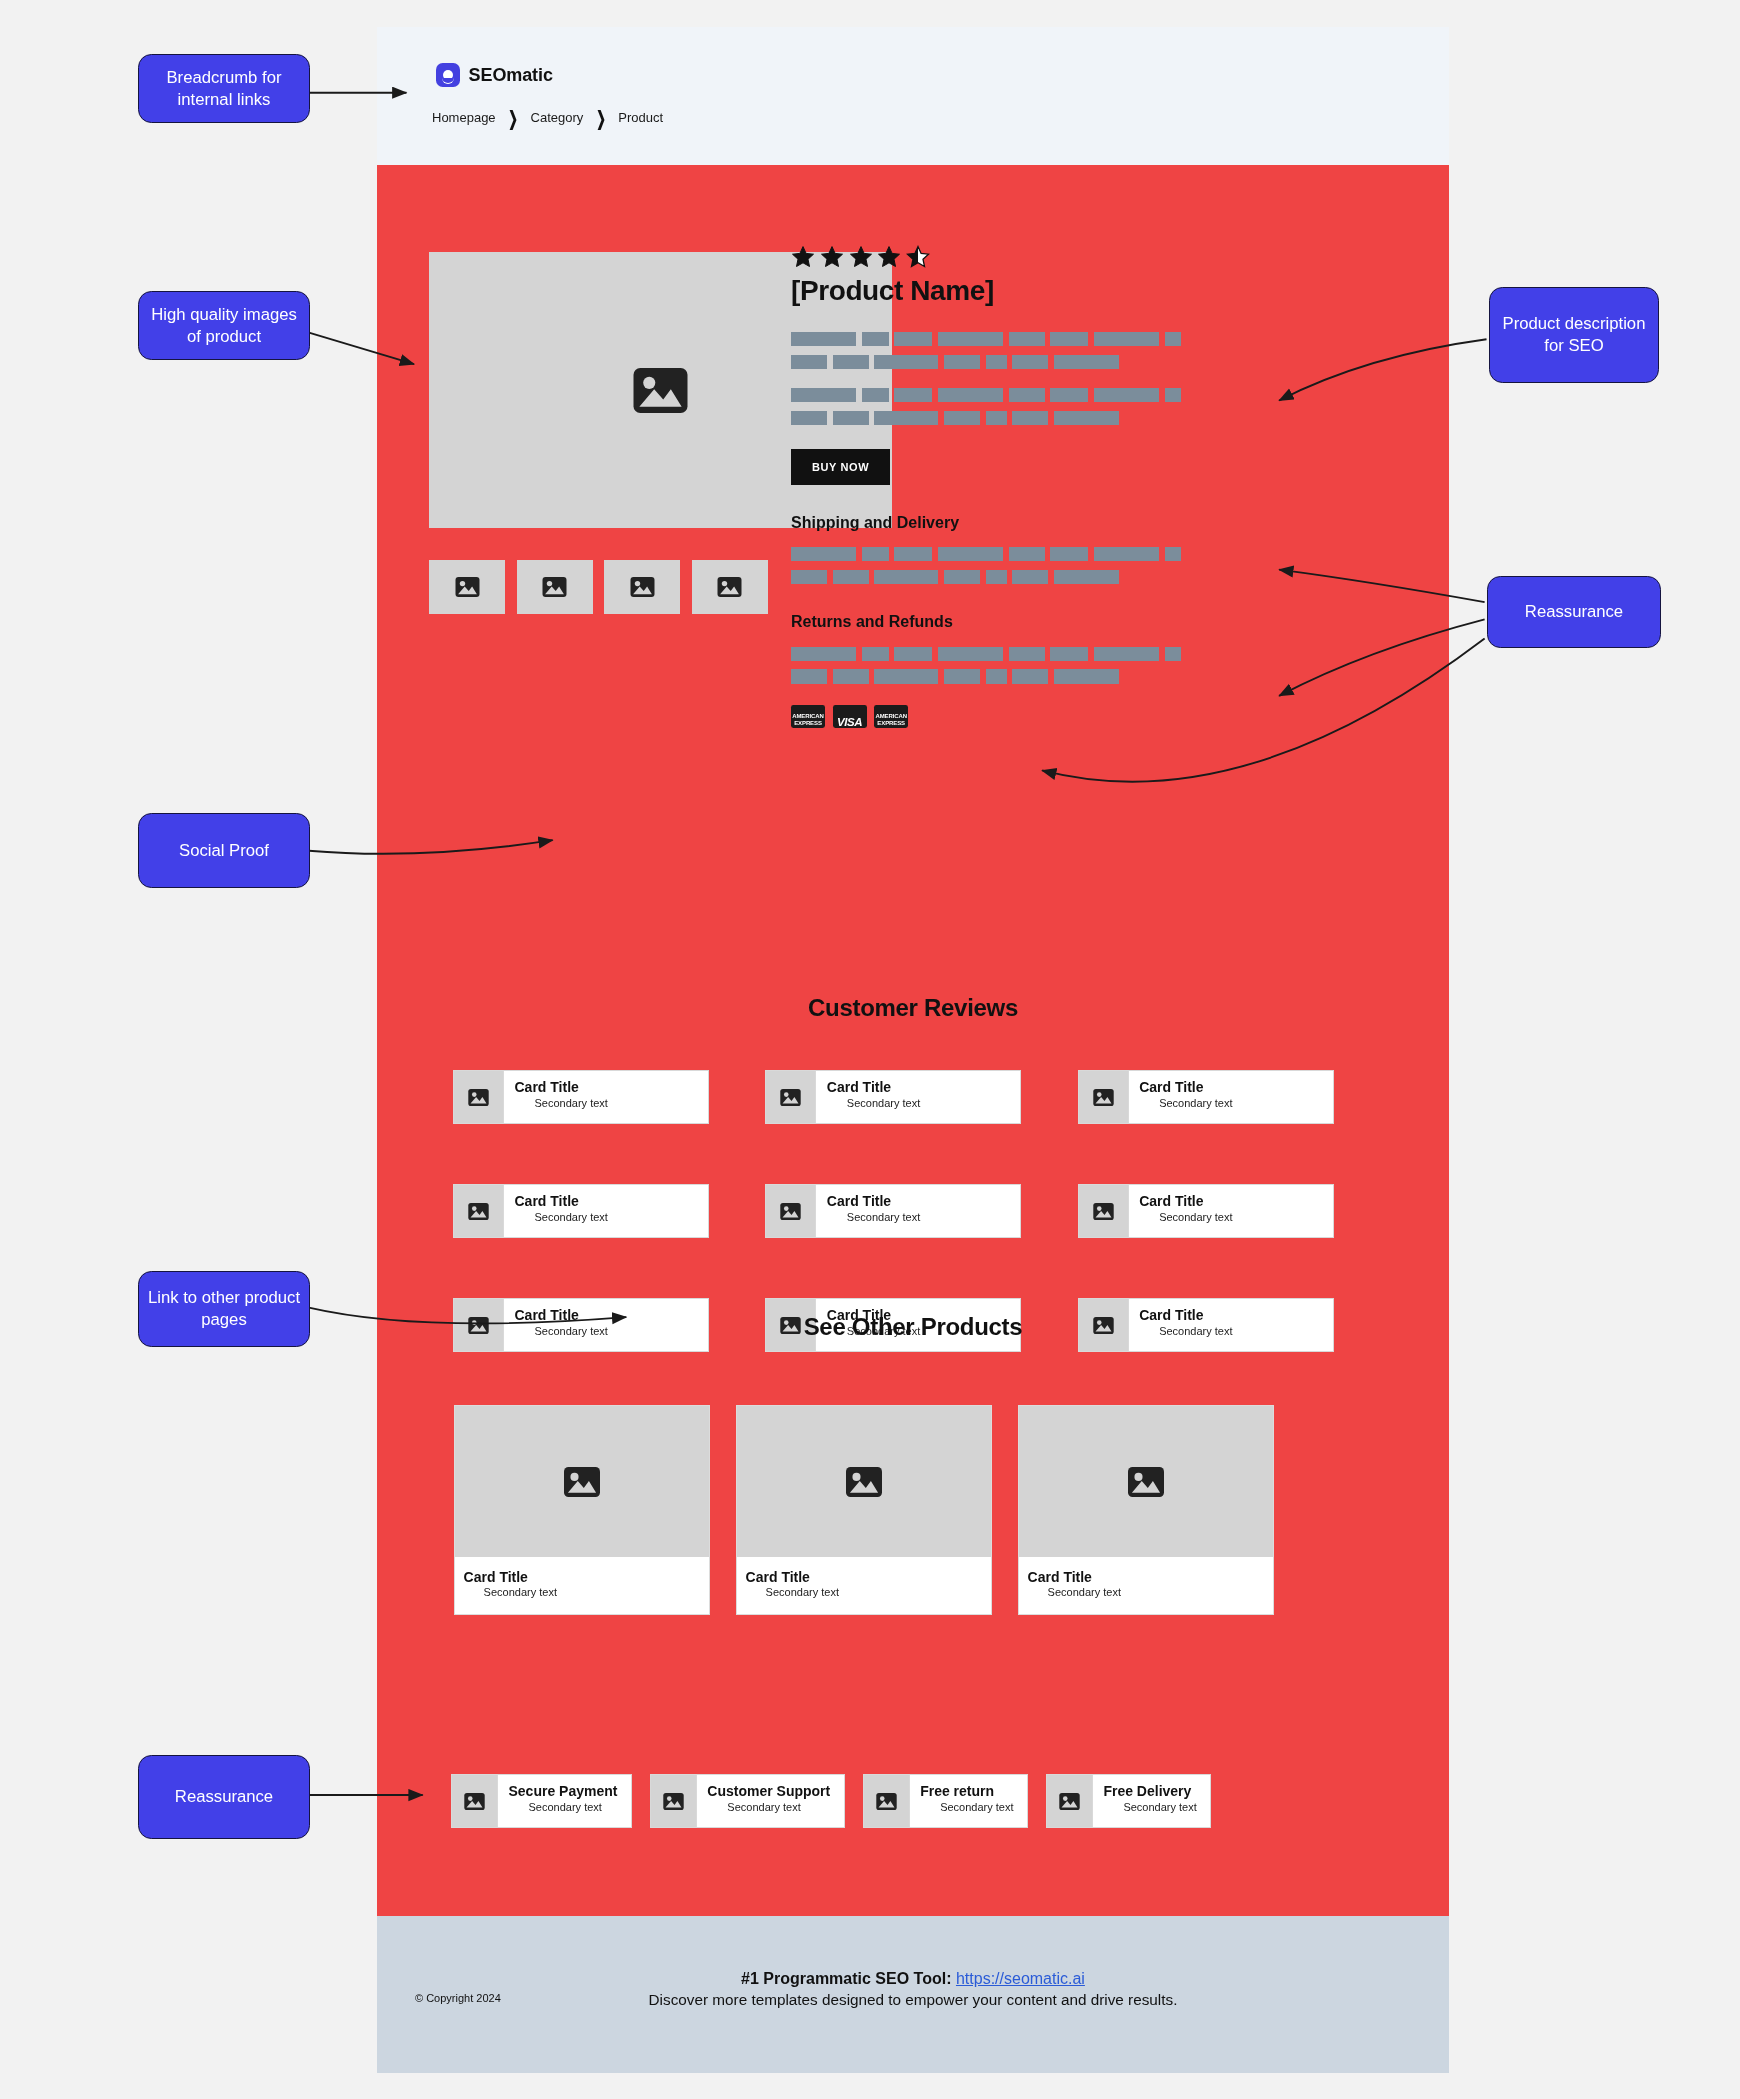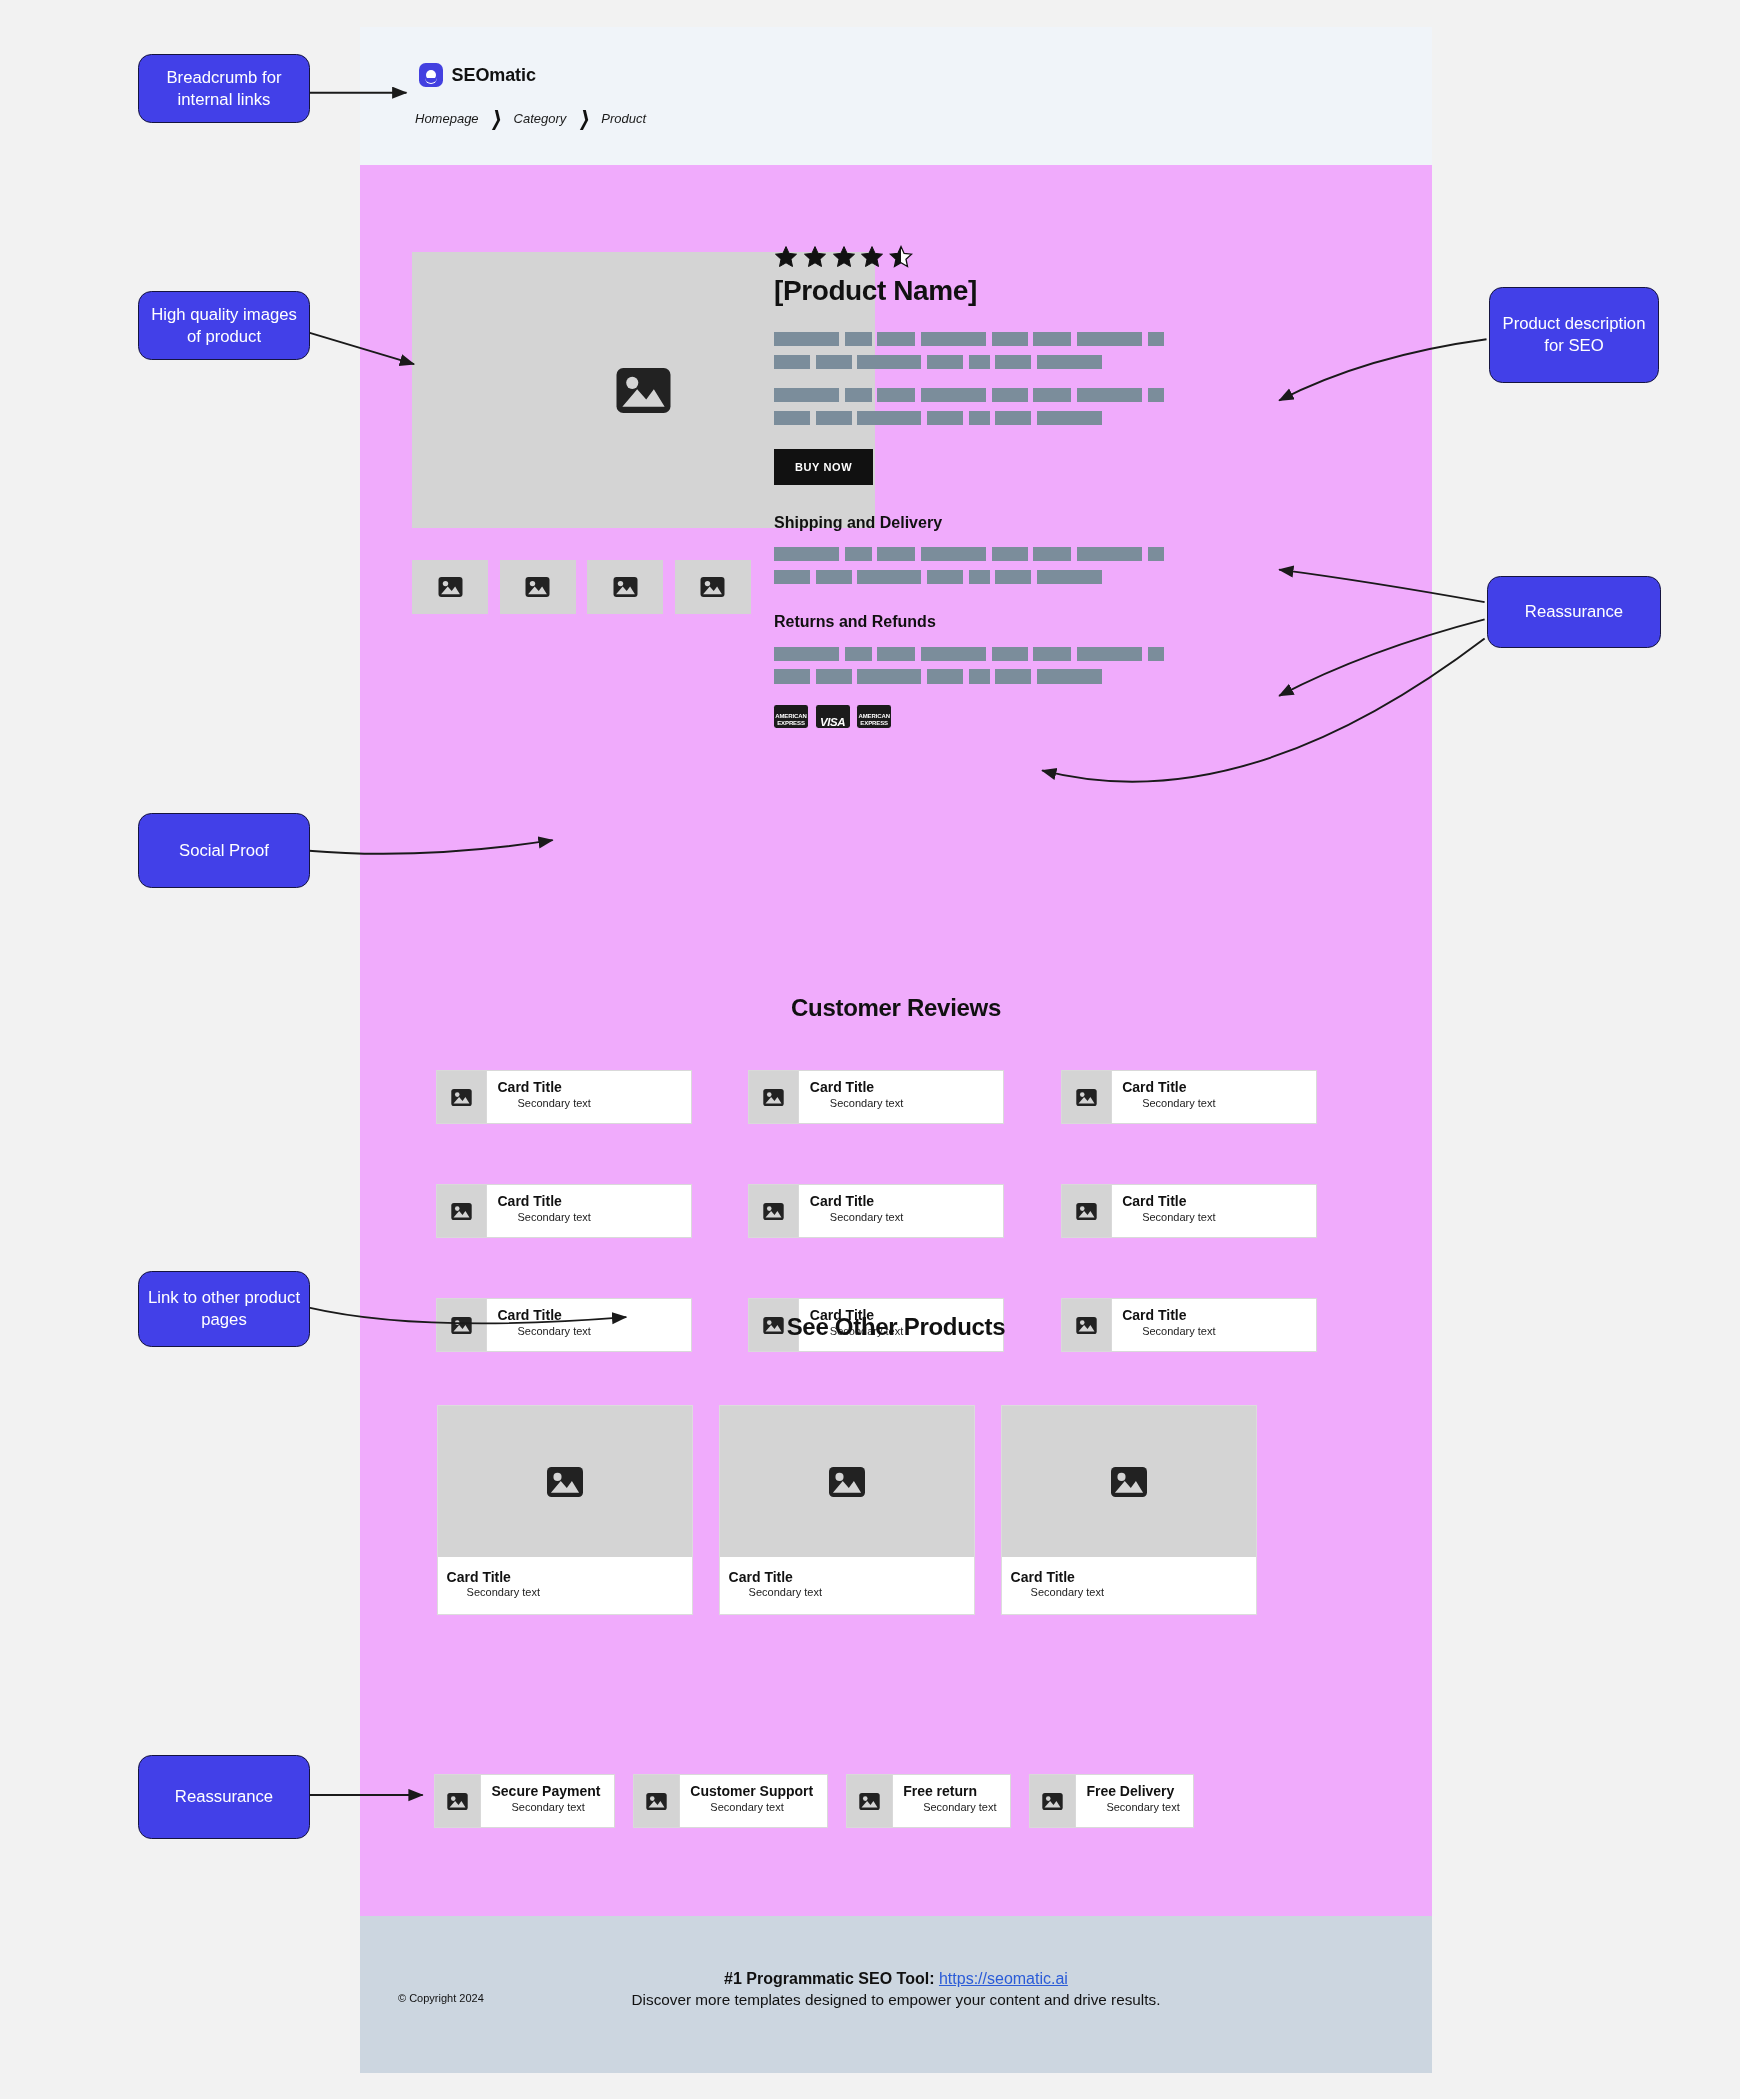--- a/index.html
+++ b/index.html
@@ -8,25 +8,25 @@
     height: 2099px;
     background: #f2f2f2;
     font-family: "Liberation Sans", sans-serif;
     position: relative;
     overflow: hidden;
   }
 
   
   #page-frame {
     position: absolute;
-    left: 360px;
+    left: 377px;
     top: 27px;
     width: 1072px;
     height: 2046px;
-    background: #f0abfc;
+    background: #ef4444;
   }
 
   
   .site-header {
     position: absolute;
     left: 0; top: 0;
     width: 1072px;
     height: 138px;
     background: #f0f4f9;
   }
@@ -57,22 +57,22 @@
     background: #4340e0;
     border-bottom: 1.4px solid #ffffff;
   }
   .logo-text {
     font-size: 18px; font-weight: bold; color: #111;
     letter-spacing: -0.1px;
   }
   .breadcrumb {
     position: absolute;
     left: 55px; top: 83px;
-    display: flex; align-items: flex-end; gap: 11.5px;
-    font-size: 13px; color: #1a1a1a; font-style: italic;
+    display: flex; align-items: flex-start; gap: 11.5px;
+    font-size: 13px; color: #1a1a1a;
   }
   .bc-sep {
     font-size: 14.3px; font-weight: bold; color: #111;
     transform: scaleY(1.35) scaleX(0.8);
     display: inline-block;
   }
 
   
   .hero { position: absolute; left: 0; top: 138px; width: 1072px; }
   .hero-img {

